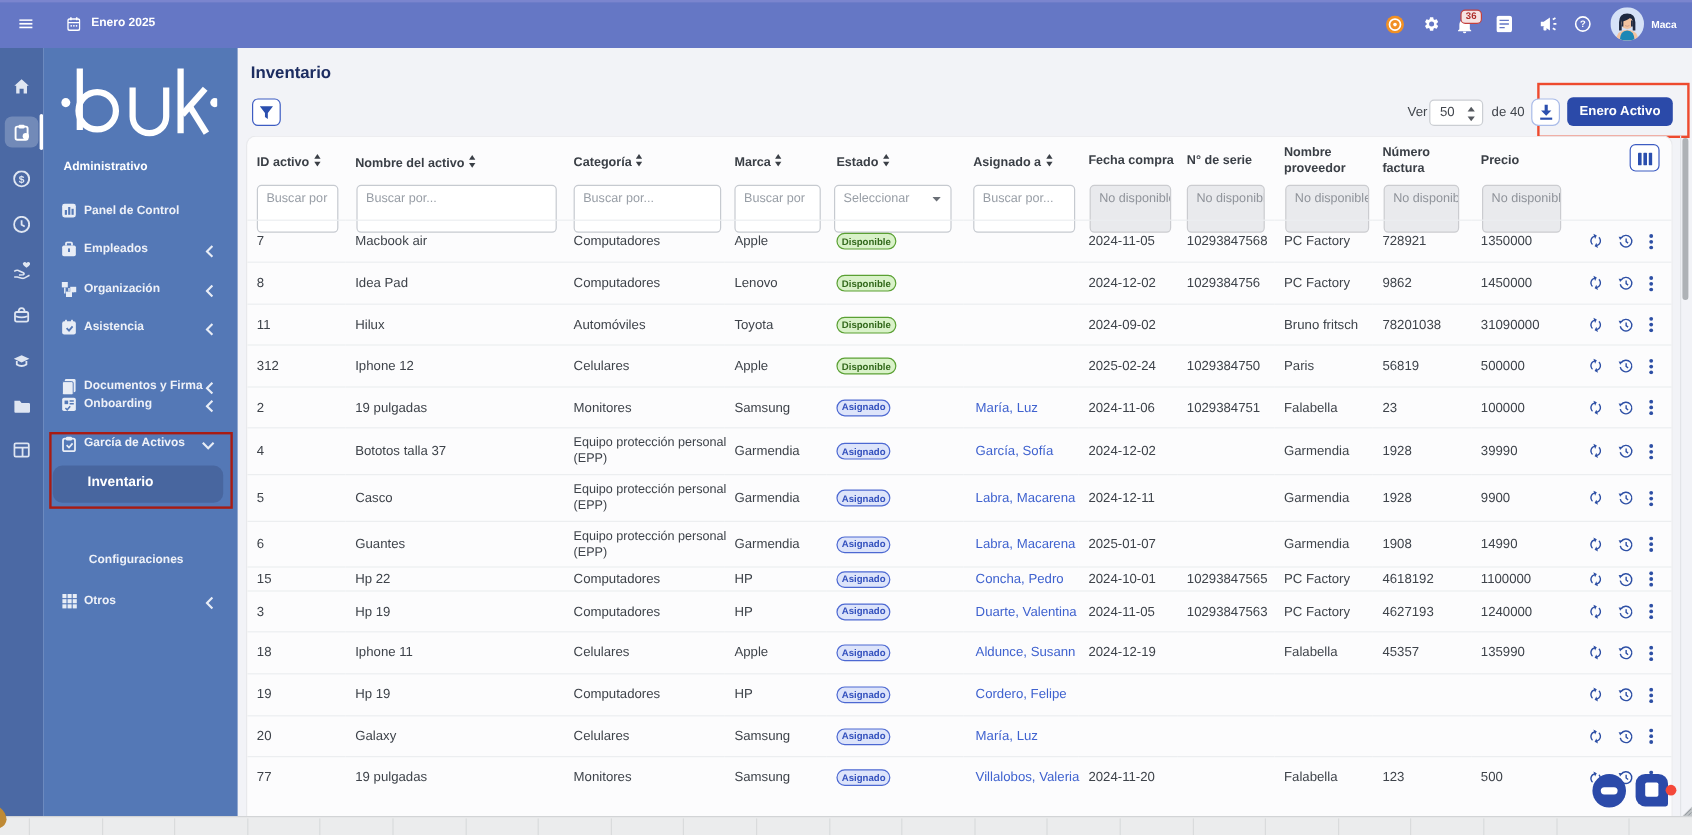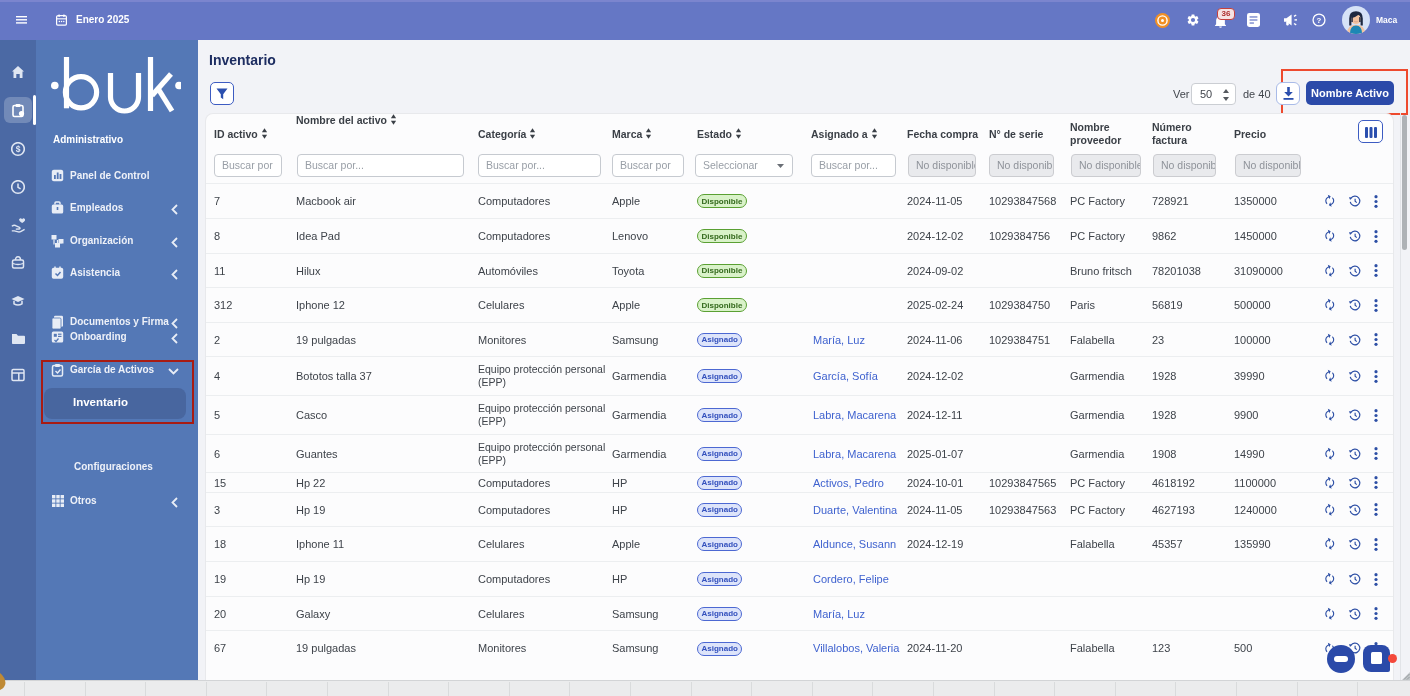--- a/index.html
+++ b/index.html
@@ -24,21 +24,21 @@
   #invpill span { position:absolute; left:29px; top:8px; color:#fff; font-size:11.5px; font-weight:bold; }
 
   
   .redrect { position:absolute; border:2px solid #b72019; }
   #pagetitle { position:absolute; left:209px; top:52px; font-size:14px; font-weight:bold; color:#1d2d61; }
   .btnbox { position:absolute; background:#fff; border:1px solid #3d5cc2; border-radius:5px; }
 
   
   #card { position:absolute; left:205px; top:113px; width:1189px; height:567px; background:#fcfcfd; border-radius:8px 8px 0 0; overflow:hidden; border:1px solid #e8e9ec; border-bottom:none; }
   .hlabel { position:absolute; font-size:10.5px; font-weight:bold; color:#3a3f46; line-height:13px; white-space:nowrap; }
-  .hinput { position:absolute; top:40px; height:23px; background:#fff; border:1px solid #c6cad0; border-radius:4px; font-size:10.5px; color:#989ea6; line-height:21px; padding-left:7px; overflow:hidden; white-space:nowrap; }
+  .hinput { position:absolute; top:40px; height:40px; background:#fff; border:1px solid #c6cad0; border-radius:4px; font-size:10.5px; color:#989ea6; line-height:21px; padding-left:7px; overflow:hidden; white-space:nowrap; }
   .hdis { background:#e9eaed; border-color:#cbccd0; color:#8f939a; }
   table { border-collapse:collapse; table-layout:fixed; width:1189px; position:absolute; left:0; top:69px; }
   td { font-size:11px; color:#3e434a; padding:0 0 0 8px; border-top:1px solid #eceef0; vertical-align:middle; overflow:visible; white-space:nowrap; }
   tr { height:35px; }
   a.lnk { color:#3f62cf; text-decoration:none; }
   td:nth-child(6) { padding-left:10px; }
   .badge { display:inline-block; font-size:8px; font-weight:bold; border-radius:7px; padding:1.5px 3.5px; line-height:9px; }
   .bgreen { background:#d9f2c9; border:1.5px solid #5aa033; color:#33691c; }
   .bblue  { background:#dde4fa; border:1.5px solid #4c68d2; color:#3350bd; }
   .acticons { white-space:nowrap; padding-left:3px; }
@@ -302,29 +302,29 @@
 </div>
 <div class="abs" style="left:1243px;top:88px;font-size:11px;color:#42464d">de 40</div>
 
 <div class="btnbox" style="left:1276px;top:82px;width:24px;height:23px;border-color:#a9bbe8;border-radius:6px">
   <svg style="position:absolute;left:5px;top:4px" width="13" height="14" viewBox="0 0 13 14">
     <path fill="#2b4fae" d="M5.2 0h2.6v5h3L6.5 9.5 2.2 5h3z"></path>
     <rect x="1.5" y="11" width="10" height="1.8" fill="#2b4fae"></rect>
   </svg>
 </div>
 
-<div class="abs" style="left:1306px;top:81px;width:88px;height:24px;background:#2b4aa9;border-radius:5px;color:#fff;font-size:11px;font-weight:bold;text-align:center;line-height:24px">Nombre Activo</div>
+<div class="abs" style="left:1306px;top:81px;width:88px;height:24px;background:#2b4aa9;border-radius:5px;color:#fff;font-size:11px;font-weight:bold;text-align:center;line-height:24px">Enero Activo</div>
 
 <div id="card">
   <div id="cardhead">
       <div class="hlabel" style="left:8px;top:14px">ID activo<svg style="vertical-align:-1px;margin-left:3px" width="7" height="11" viewBox="0 0 8 12">
           <path d="M4 0 L7 4.5 H1 Z" fill="#3a3f46"></path>
           <path d="M4 12 L1 7.5 H7 Z" fill="#3a3f46"></path>
         </svg></div>
-      <div class="hlabel" style="left:90px;top:0">Nombre del activo<svg style="vertical-align:-1px;margin-left:3px" width="7" height="11" viewBox="0 0 8 12">
+      <div class="hlabel" style="left:90px;top:15px">Nombre del activo<svg style="vertical-align:-1px;margin-left:3px" width="7" height="11" viewBox="0 0 8 12">
           <path d="M4 0 L7 4.5 H1 Z" fill="#3a3f46"></path>
           <path d="M4 12 L1 7.5 H7 Z" fill="#3a3f46"></path>
         </svg></div>
       <div class="hlabel" style="left:272px;top:14px">Categoría<svg style="vertical-align:-1px;margin-left:3px" width="7" height="11" viewBox="0 0 8 12">
           <path d="M4 0 L7 4.5 H1 Z" fill="#3a3f46"></path>
           <path d="M4 12 L1 7.5 H7 Z" fill="#3a3f46"></path>
         </svg></div>
       <div class="hlabel" style="left:406px;top:14px">Marca<svg style="vertical-align:-1px;margin-left:3px" width="7" height="11" viewBox="0 0 8 12">
           <path d="M4 0 L7 4.5 H1 Z" fill="#3a3f46"></path>
           <path d="M4 12 L1 7.5 H7 Z" fill="#3a3f46"></path>
@@ -603,21 +603,21 @@
               <circle cx="2" cy="6.5" r="1.6" fill="#2d4fa5"></circle>
               <circle cx="2" cy="11.3" r="1.6" fill="#2d4fa5"></circle>
             </svg></td>
         </tr>
         <tr style="height:20px">
           <td>15</td>
           <td>Hp 22</td>
           <td>Computadores</td>
           <td>HP</td>
           <td><span class="badge bblue">Asignado</span></td>
-          <td><a class="lnk" href="#">Activos, Pedro</a></td>
+          <td><a class="lnk" href="#">Concha, Pedro</a></td>
           <td>2024-10-01</td>
           <td>10293847565</td>
           <td>PC Factory</td>
           <td>4618192</td>
           <td>1100000</td>
           <td class="acticons"><svg width="13.5" height="13.5" viewBox="0 0 24 24">
               <g transform="rotate(-18 12 12)">
                 <path fill="#2d4fa5" d="M12 6v3l4-4-4-4v3c-4.42 0-8 3.58-8 8 0 1.57.46 3.03 1.24 4.26L6.7 14.8c-.45-.83-.7-1.79-.7-2.8 0-3.31 2.69-6 6-6zm6.76 1.74L17.3 9.2c.44.84.7 1.79.7 2.8 0 3.31-2.69 6-6 6v-3l-4 4 4 4v-3c4.42 0 8-3.58 8-8 0-1.57-.46-3.03-1.24-4.26z"></path>
               </g>
             </svg><span style="display:inline-block;width:11px"></span><svg width="14" height="14" viewBox="0 0 24 24">
@@ -738,21 +738,21 @@
                 <path d="M12.2 8 V12.5 L15 14.8"></path>
               </g>
               <path fill="#2d4fa5" d="M1.5 5.5 l5.4 0.4 -3.2 4.4z"></path>
             </svg><span style="display:inline-block;width:12px"></span><svg width="4" height="13" viewBox="0 0 4 13">
               <circle cx="2" cy="1.7" r="1.6" fill="#2d4fa5"></circle>
               <circle cx="2" cy="6.5" r="1.6" fill="#2d4fa5"></circle>
               <circle cx="2" cy="11.3" r="1.6" fill="#2d4fa5"></circle>
             </svg></td>
         </tr>
         <tr style="height:35px">
-          <td>67</td>
+          <td>77</td>
           <td>19 pulgadas</td>
           <td>Monitores</td>
           <td>Samsung</td>
           <td><span class="badge bblue">Asignado</span></td>
           <td><a class="lnk" href="#">Villalobos, Valeria</a></td>
           <td>2024-11-20</td>
           <td></td>
           <td>Falabella</td>
           <td>123</td>
           <td>500</td>

